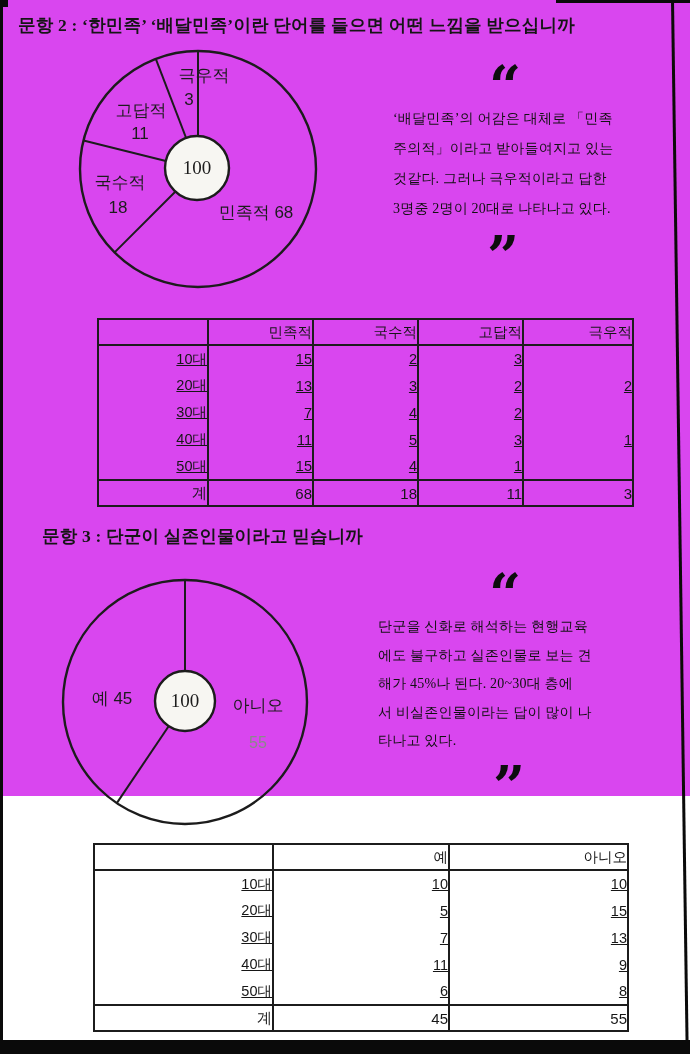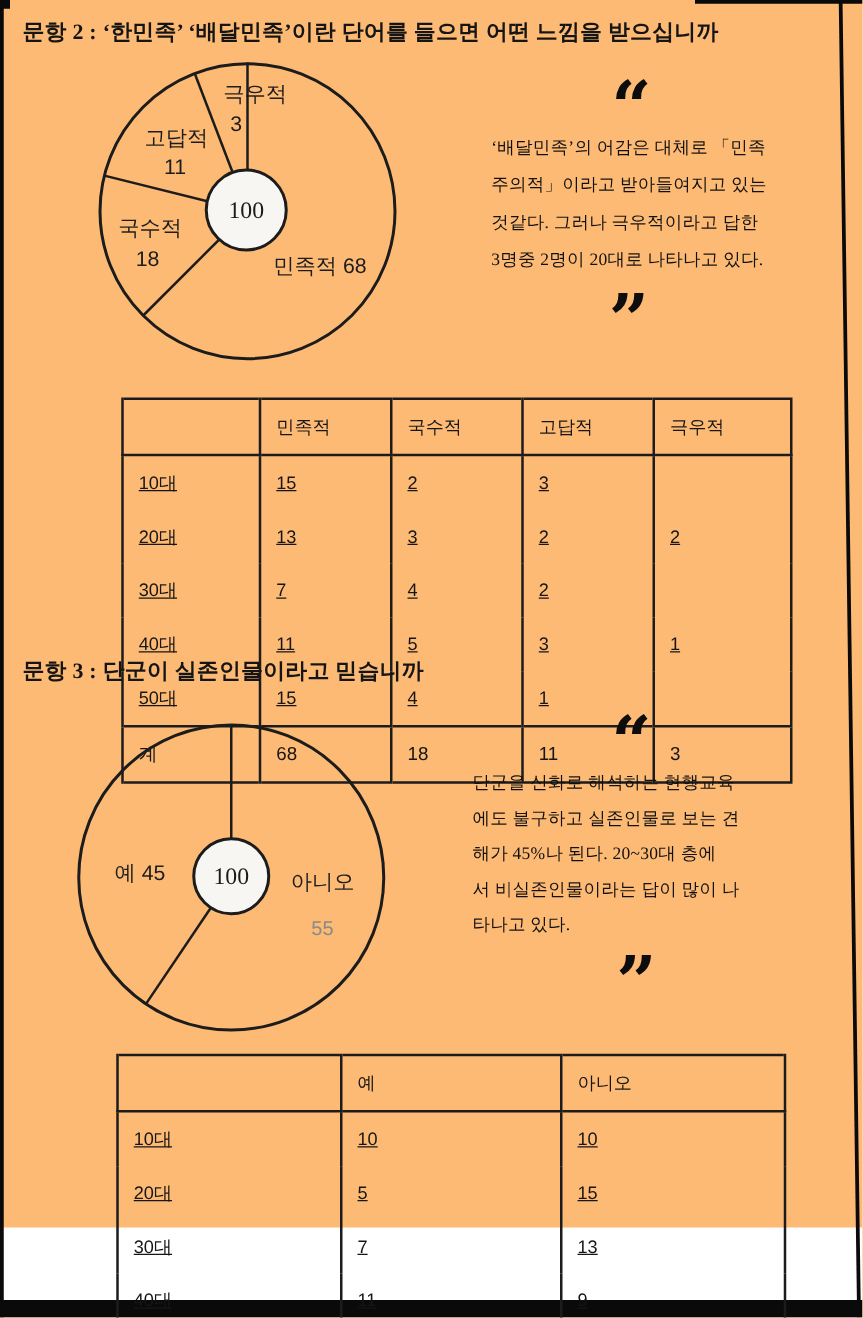--- a/index.html
+++ b/index.html
@@ -1,51 +1,51 @@
 <!DOCTYPE html>
 <html><head>
 <meta charset="utf-8">
 <style>
   * { margin:0; padding:0; box-sizing:border-box; }
   html,body { width:690px; height:1054px; overflow:hidden; }
   body { font-family:"Liberation Sans", sans-serif; }
-  .page { position:relative; width:690px; height:982px; background:#fdba74; color:#1a1a1a; }
+  .page { position:relative; width:690px; height:796px; background:#d946ef; color:#1a1a1a; }
 
   
   .edge { position:absolute; background:#0a0a0a; }
   .edge-left  { left:0; top:0; width:3px; height:1054px; }
   .edge-right { left:671px; top:0; width:3px; height:1054px; transform:rotate(-0.8deg); transform-origin:top center; }
   .edge-topright { left:556px; top:0; width:134px; height:2.5px; }
   .edge-corner { left:0; top:0; width:8px; height:7px; }
   .edge-bottom { left:0; top:1040px; width:690px; height:14px; }
 
   .title { position:absolute; left:18px; font-family:"Liberation Serif", serif; font-size:17.5px; font-weight:600; letter-spacing:0.2px; color:#151515; white-space:nowrap; }
   .title-q2 { top:13px; }
-  .title-q3 { top:524px; }
+  .title-q3 { top:524px;margin-left:24px; }
 
   .pie { position:absolute; }
   .pie line, .pie circle { stroke:#1c1c1c; }
   .pie .outer { fill:none; stroke-width:2.4; }
   .pie .inner { fill:#f7f6f2; stroke-width:2.4; }
   .pie line { stroke-width:2; }
   .pie text { fill:#1c1c1c; font-family:"Liberation Sans", sans-serif; font-size:17px; text-anchor:middle; font-weight:500; }
   .pie text.center-num { font-size:19px; font-family:"Liberation Serif", serif; }
   .pie text.muted { fill:#8a8a8a; font-size:16px; }
 
   .qmark { position:absolute; font-family:"DejaVu Serif", serif; font-weight:bold; font-size:56px; line-height:0.8; color:#0d0d0d; letter-spacing:-3px; }
   .qtext { position:absolute; font-family:"Liberation Serif", serif; font-size:14px; font-weight:500; color:#111; white-space:pre-line; letter-spacing:0.2px; }
   .qtext-1 { left:393px; top:104px; width:286px; line-height:30px; }
   .qtext-2 { left:378px; top:613px; width:292px; line-height:28.5px; }
   .qmark-open-1  { left:489px; top:64px; }
   .qmark-close-1 { left:487px; top:234px; }
   .qmark-open-2  { left:489px; top:572px; }
   .qmark-close-2 { left:493px; top:764px; }
 
   table.scan { position:absolute; border-collapse:collapse; table-layout:fixed; font-size:14.5px; color:#161616; }
-  table.scan th, table.scan td { border-left:2px solid #1c1c1c; border-right:2px solid #1c1c1c; text-align:left; vertical-align:middle; font-weight:500; padding:12px; }
+  table.scan th, table.scan td { border-left:2px solid #1c1c1c; border-right:2px solid #1c1c1c; text-align:right; vertical-align:middle; font-weight:500; padding:0; }
   table.scan { border:2.5px solid #1c1c1c; }
   table.scan tr.hdr th { border-bottom:2px solid #1c1c1c; height:26px; }
   table.scan tr.data td { height:27px; border-top:none; border-bottom:none;text-decoration:underline; }
   table.scan tr.total td { border-top:2px solid #1c1c1c; height:26px; font-size:15px; }
   .table-q2 { left:97px; top:318px; width:535px; }
   .table-q3 { left:93px; top:843px; width:534px; }
 </style>
 </head>
 <body>
 

